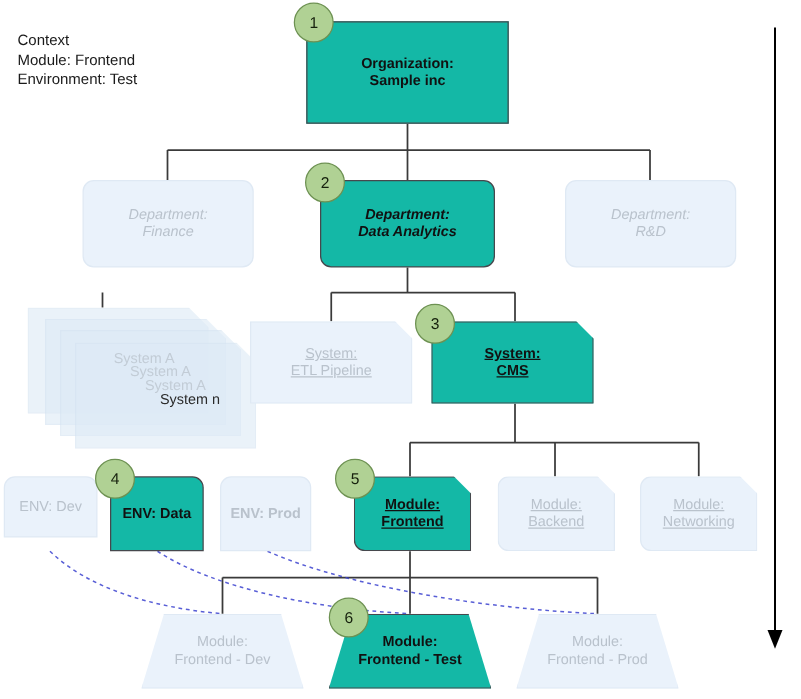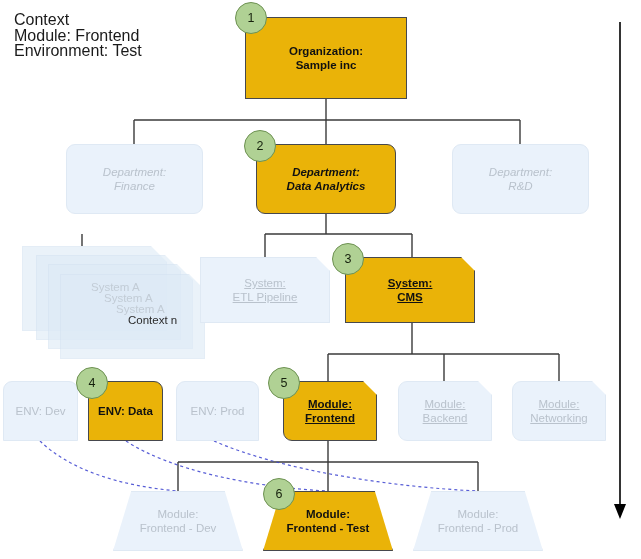--- a/index.html
+++ b/index.html
@@ -1,30 +1,30 @@
 <!DOCTYPE html>
 <html><head>
 <meta charset="utf-8">
 <style>
   html,body{margin:0;padding:0;background:#ffffff;}
   body{width:641px;height:559px;position:relative;overflow:hidden;
        font-family:"Liberation Sans","DejaVu Sans",sans-serif;}
   #canvas{position:absolute;left:0;top:0;width:641px;height:559px;}
   #svg-layer{position:absolute;left:0;top:0;width:641px;height:559px;}
 
-  .context-block{position:absolute;left:14px;top:12px;font-size:16px;
+  .context-block{position:absolute;left:14px;top:25px;font-size:12px;
      color:#1a1a1a;line-height:15.5px;white-space:pre;}
 
   .node{position:absolute;box-sizing:border-box;display:flex;
         align-items:center;justify-content:center;text-align:center;
         font-size:11.5px;line-height:14px;}
   .node .lbl{white-space:pre-line;}
 
   
-  .hl{background:#eab308;border:1.4px solid #46484d;color:#111111;font-weight:bold;}
+  .hl{background:#14b8a6;border:1.4px solid #46484d;color:#111111;font-weight:bold;}
   .fade{background:#eaf2fb;border:1.2px solid #dfe9f4;color:#b9c2cc;font-weight:normal;}
 
   .r-round{border-radius:9px;font-style:italic;}
   .r-top{border-radius:9px 9px 0 0;}
   .r-left{border-radius:9px 0 0 9px;}
   .sq{border-radius:0;}
 
   
   .cut{clip-path:polygon(0 0, calc(100% - 14px) 0, 100% 14px, 100% 100%, 0 100%);text-decoration:underline;}
   .cut.r-left{border-radius:9px 0 0 9px;}
@@ -115,44 +115,44 @@
   </div>
 
   <div>
     <div class="stack-box" style="left:22px;top:246px;width:145px;height:85px;"></div>
     <div class="stack-box" style="left:36px;top:255px;width:145px;height:85px;"></div>
     <div class="stack-box" style="left:48px;top:264px;width:145px;height:85px;"></div>
     <div class="stack-box" style="left:60px;top:274px;width:145px;height:85px;"></div>
     <div class="stack-lbl" style="left:55px;top:281px;">System A</div>
     <div class="stack-lbl" style="left:68px;top:292px;">System A</div>
     <div class="stack-lbl" style="left:80px;top:303px;">System A</div>
-    <div class="stack-lbl top" style="left:92px;top:314px;">Context n</div>
+    <div class="stack-lbl top" style="left:92px;top:314px;">System n</div>
   </div>
 
   <div class="node fade cut" style="left:200px;top:257px;width:130px;height:66px;">
     <span class="lbl">System:
 ETL Pipeline</span>
   </div>
 
   <div class="node hl cut" style="left:345px;top:257px;width:130px;height:66px;">
     <span class="lbl">System:
 CMS</span>
   </div>
   <div class="badge" style="left:332px;top:243px;">3</div>
 
-  <div class="node fade r-top" style="left:3px;top:381px;width:75px;height:60px;">
+  <div class="node fade r-top" style="left:3px;top:381px;width:75px;height:49px;">
     <span class="lbl">ENV: Dev</span>
   </div>
 
   <div class="node hl r-top" style="left:88px;top:381px;width:75px;height:60px;">
     <span class="lbl">ENV: Data</span>
   </div>
   <div class="badge" style="left:76px;top:367px;">4</div>
 
-  <div class="node fade r-top" style="left:176px;top:381px;width:83px;height:60px;">
+  <div class="node fade r-top" style="left:176px;top:381px;width:73px;height:60px;font-weight:bold;">
     <span class="lbl">ENV: Prod</span>
   </div>
 
   <div class="node hl cut r-left" style="left:283px;top:381px;width:94px;height:60px;">
     <span class="lbl">Module:
 Frontend</span>
   </div>
   <div class="badge" style="left:268px;top:367px;">5</div>
 
   <div class="node fade cut r-left" style="left:398px;top:381px;width:94px;height:60px;">

